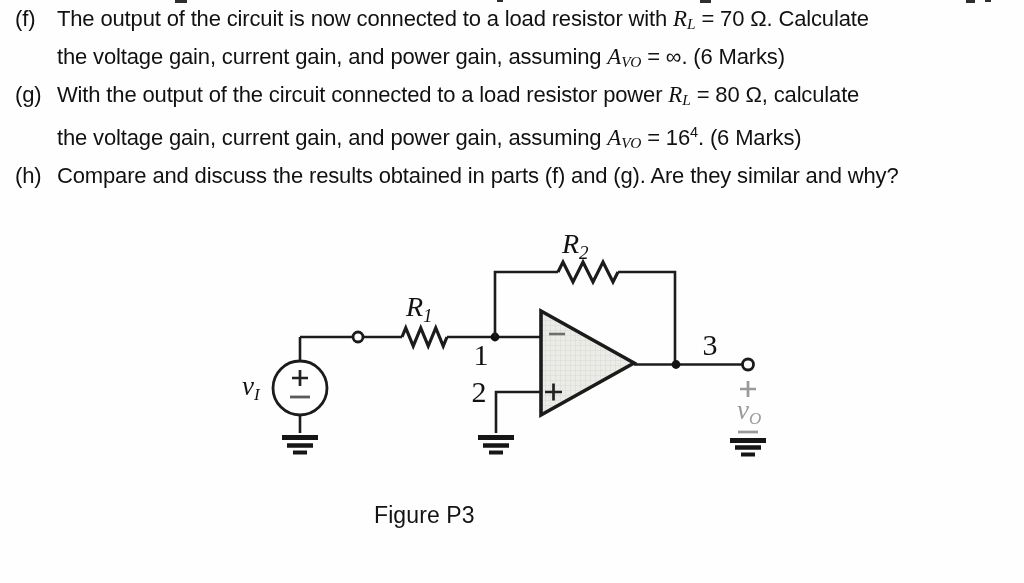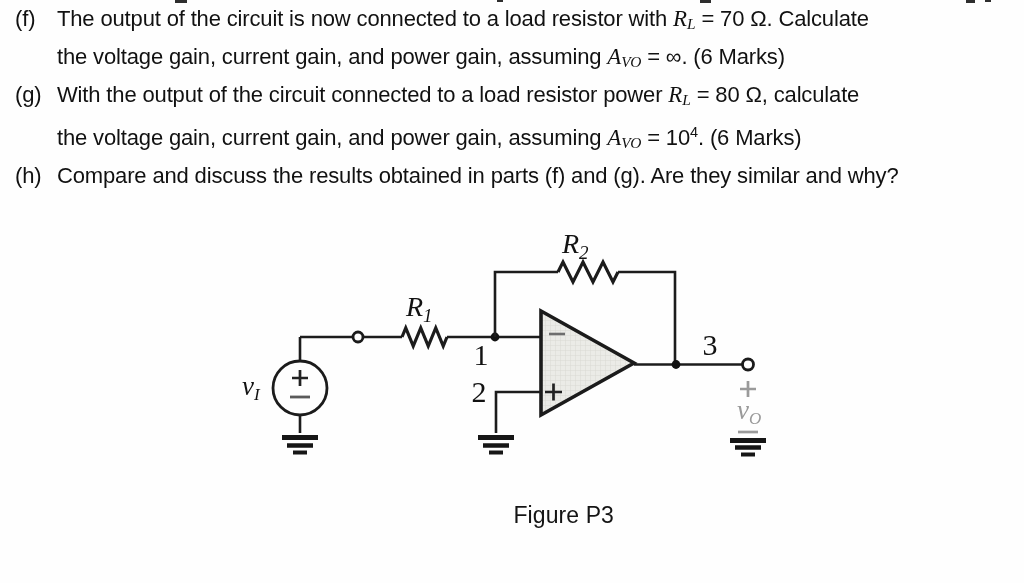--- a/index.html
+++ b/index.html
@@ -57,22 +57,22 @@
   .sign-gray{stroke:#5a5a5a;stroke-width:2.8;}
   .sign-muted{stroke:var(--muted);stroke-width:2.7;}
   .opamp-minus{stroke:#6e6e6e;stroke-width:2.6;}
   .hatch-bg{fill:var(--opampFill);}
   .hatch-ln{stroke:#dad9d3;stroke-width:1;}
   .lbl{font-family:"Liberation Serif",serif;fill:#121212;}
   .lbl-it{font-style:italic;}
   .lbl-muted{fill:var(--muted);}
 
   .caption{
-    position:absolute;left:358px;top:502px;width:256px;
-    text-align:right;font-size:23px;font-weight:500;
+    position:absolute;left:374px;top:502px;width:256px;
+    text-align:left;font-size:23px;font-weight:500;
     letter-spacing:0.1px;color:#141414;
   }
 </style>
 </head>
 <body>
 
 <div class="page">
 
   <div class="frag f1"></div>
   <div class="frag f2"></div>
@@ -88,21 +88,21 @@
       <div class="prob-row">
         <span class="prob-label"></span>
         <span class="prob-body"><span class="seg-plain">the voltage gain, current gain, and power gain, assuming </span><span class="seg-var">A</span><span class="seg-sub">VO</span><span class="seg-plain"> = ∞. </span><span class="seg-italic">(6 Marks)</span></span>
       </div>
       <div class="prob-row">
         <span class="prob-label">(g)</span>
         <span class="prob-body"><span class="seg-plain">With the output of the circuit connected to a load resistor power </span><span class="seg-var">R</span><span class="seg-sub">L</span><span class="seg-plain"> = 80 Ω, calculate</span></span>
       </div>
       <div class="prob-row">
         <span class="prob-label"></span>
-        <span class="prob-body"><span class="seg-plain">the voltage gain, current gain, and power gain, assuming </span><span class="seg-var">A</span><span class="seg-sub">VO</span><span class="seg-plain"> = 10</span><span class="seg-sup">4</span><span class="seg-plain">. </span><span class="seg-italic">(6 Marks)</span></span>
+        <span class="prob-body"><span class="seg-plain">the voltage gain, current gain, and power gain, assuming </span><span class="seg-var">A</span><span class="seg-sub">VO</span><span class="seg-plain"> = 16</span><span class="seg-sup">4</span><span class="seg-plain">. </span><span class="seg-italic">(6 Marks)</span></span>
       </div>
       <div class="prob-row">
         <span class="prob-label">(h)</span>
         <span class="prob-body"><span class="seg-plain">Compare and discuss the results obtained in parts (f) and (g). Are they similar and why?</span></span>
       </div>
     </div>
 
   <svg class="circuit" width="1024" height="583" viewBox="0 0 1024 583">
     <defs>
       <pattern id="hatch" width="5" height="5" patternUnits="userSpaceOnUse">

